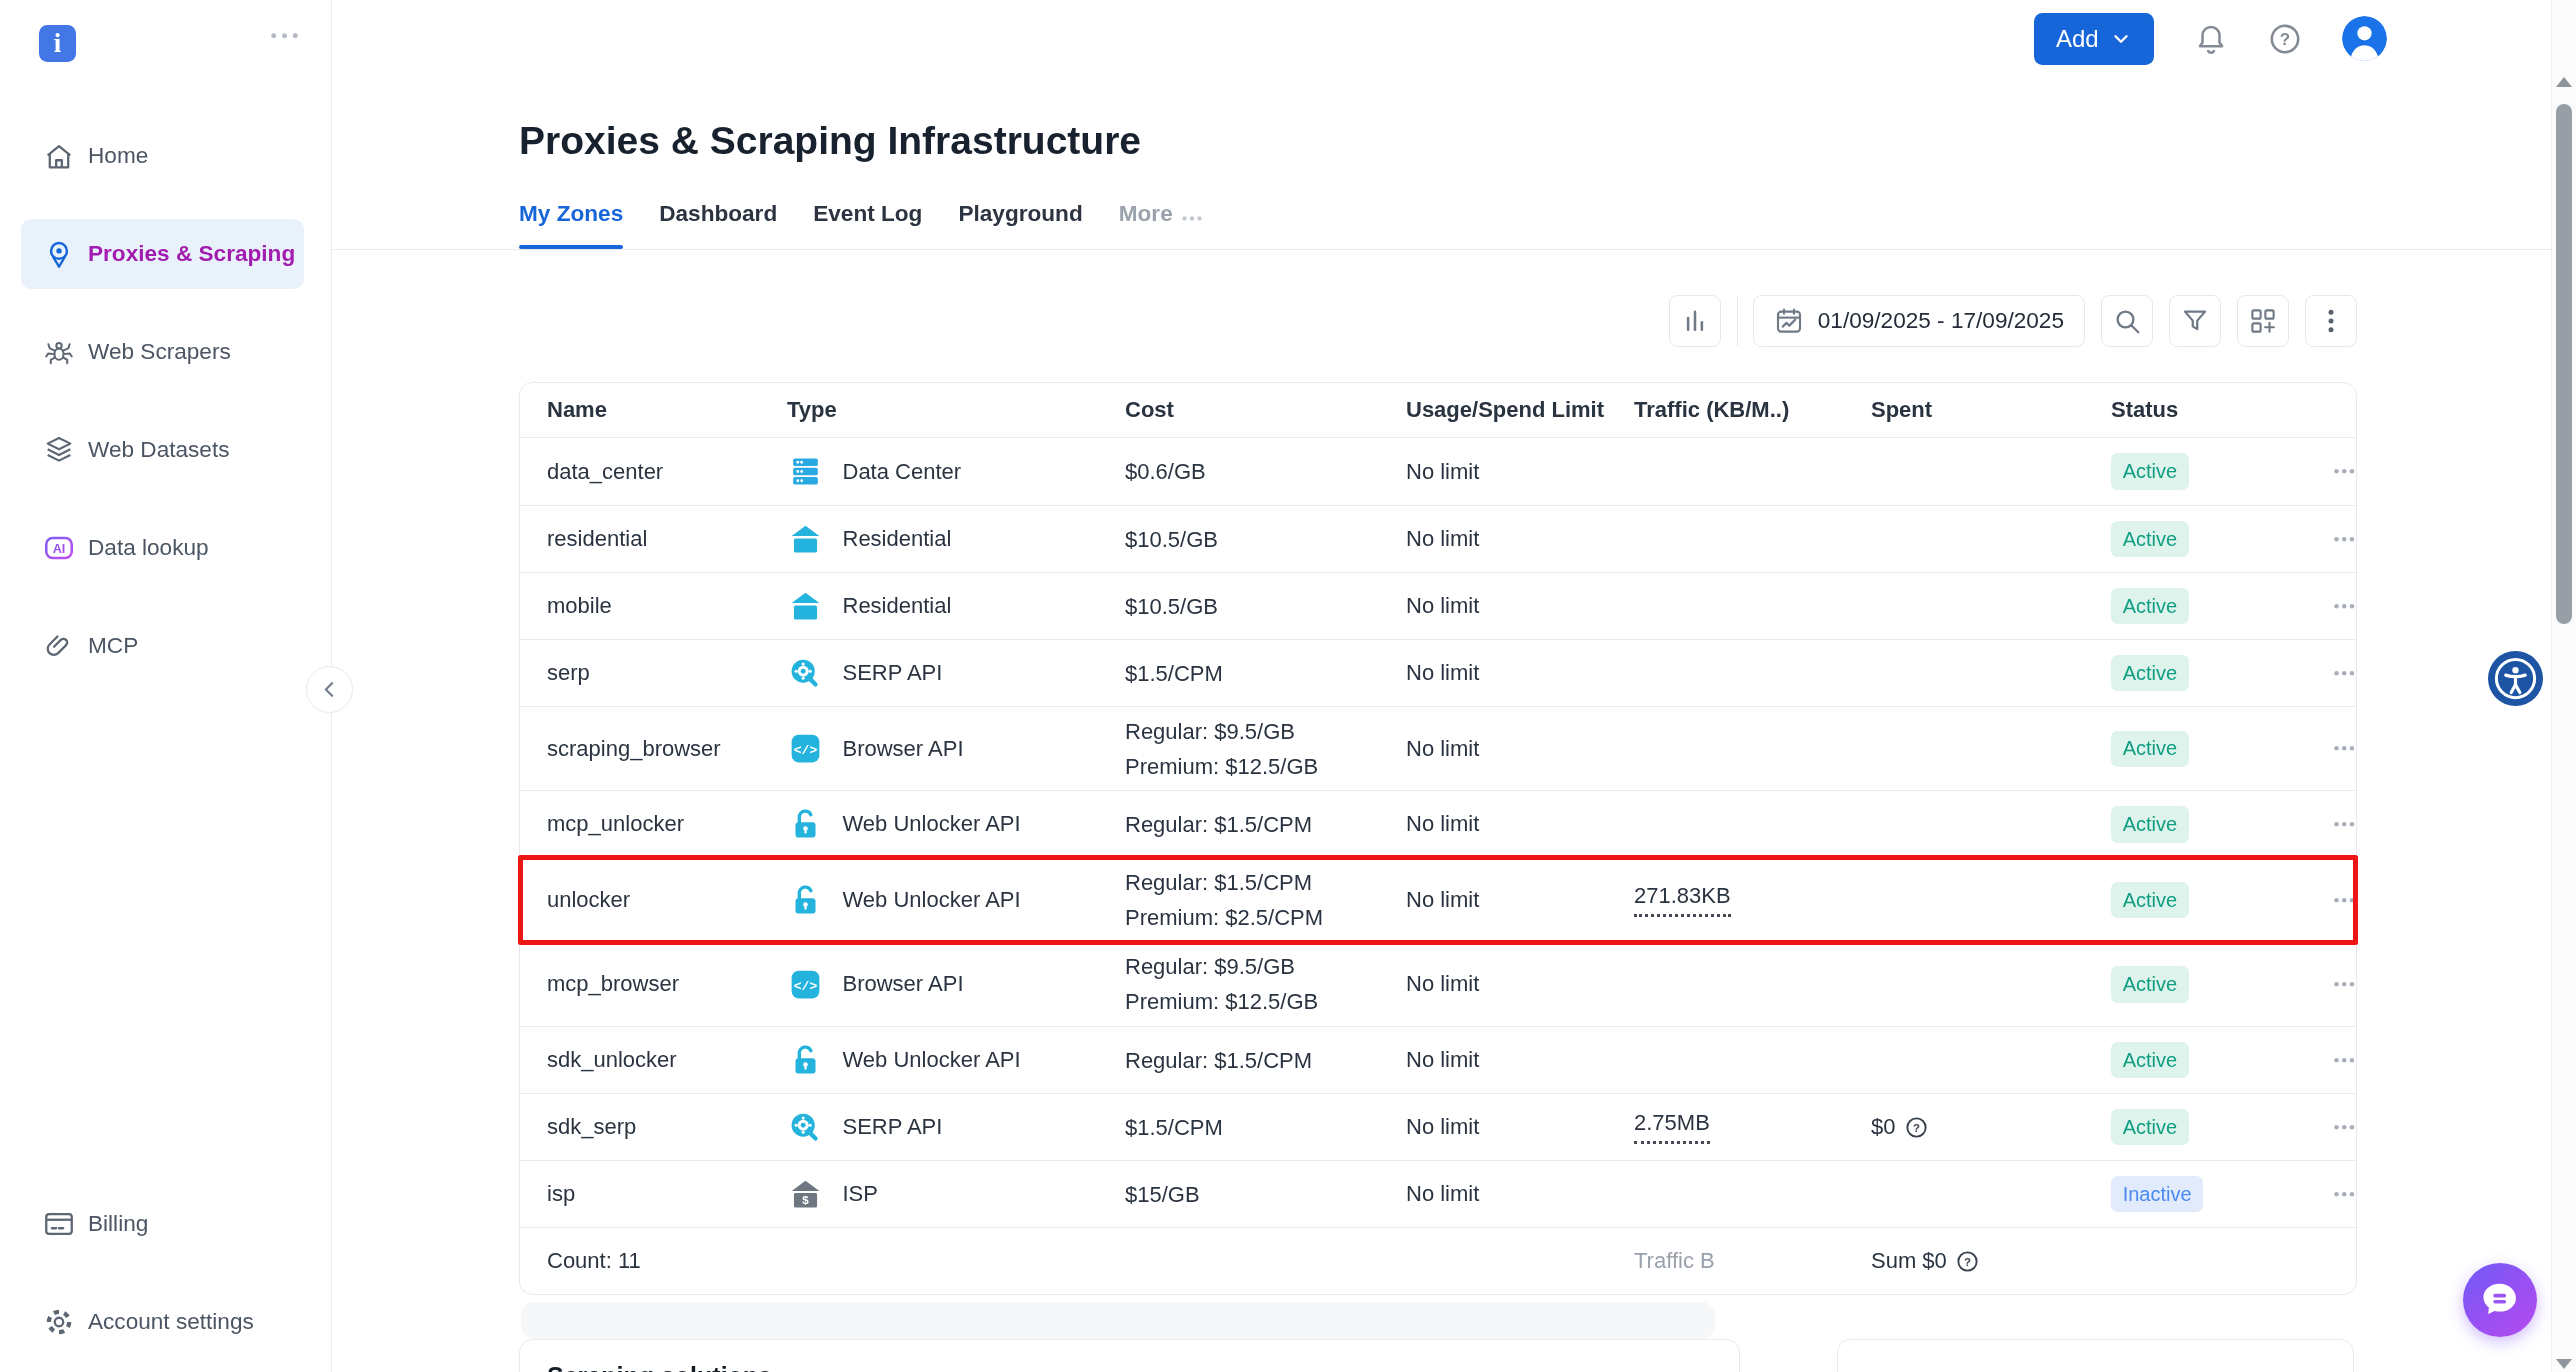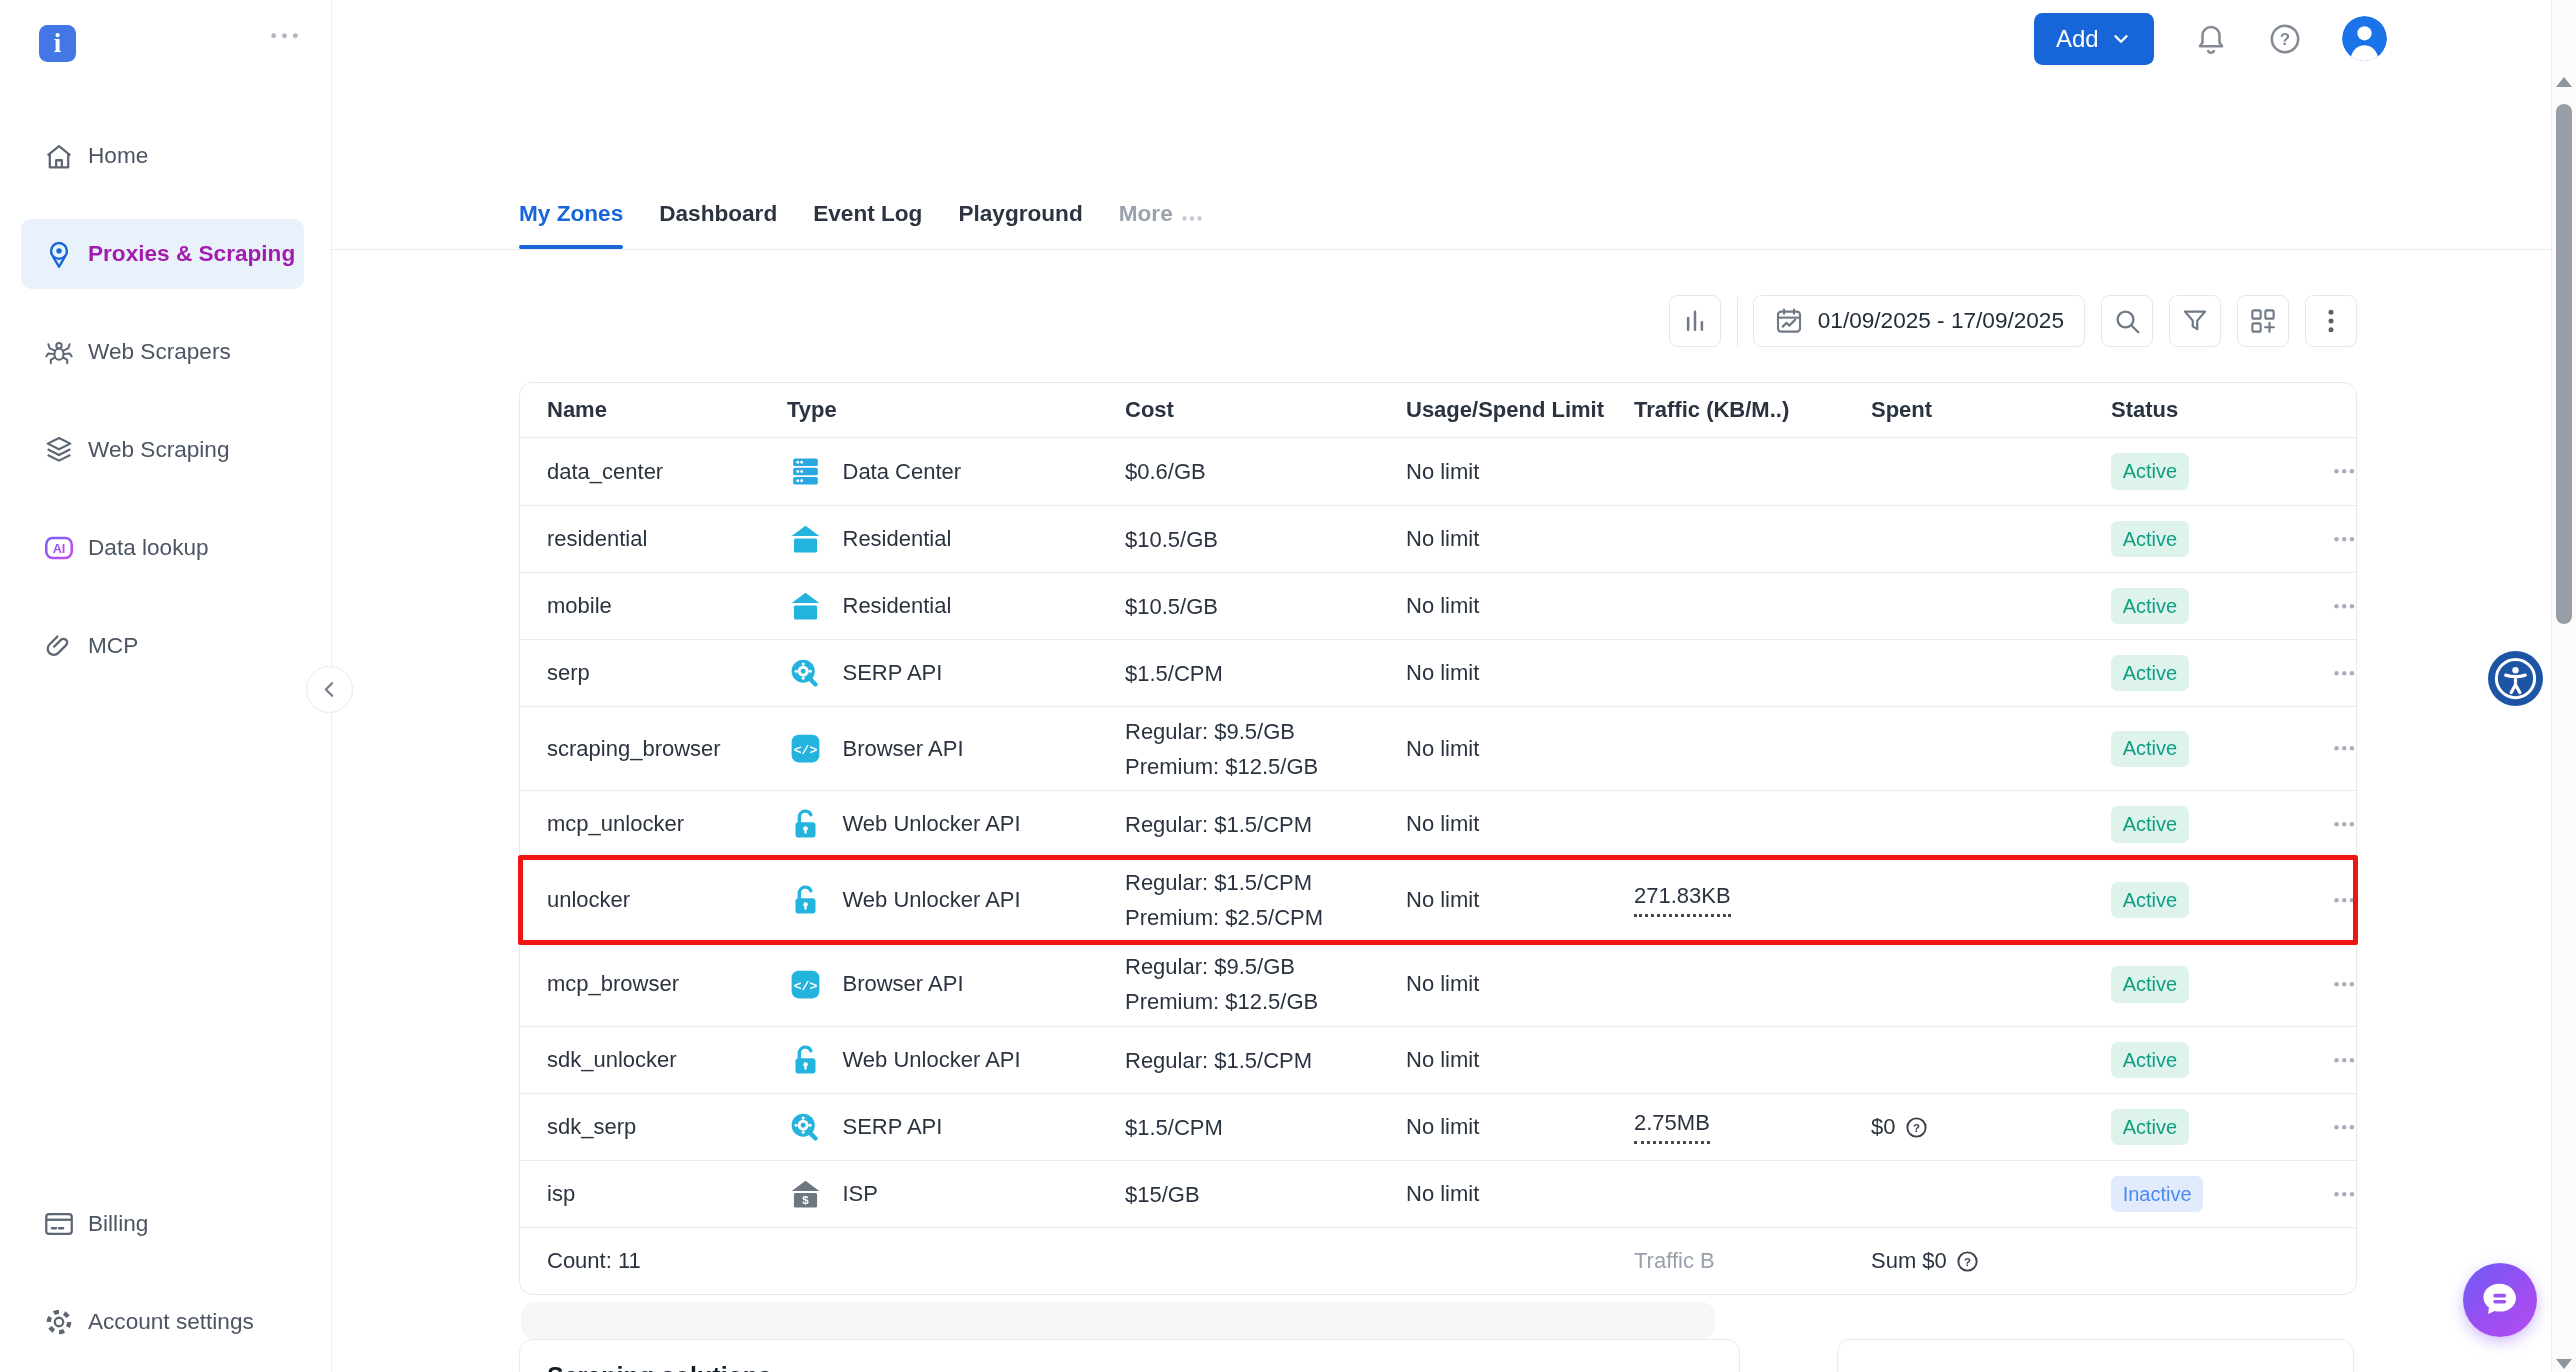--- a/index.html
+++ b/index.html
@@ -176,21 +176,21 @@
     <span class="s-label">Web Scrapers</span>
   </div>
         <div class="side-item">
     <span class="s-icon">
             <svg viewBox="0 0 24 24" fill="none" stroke="#5d6673" stroke-width="1.5" stroke-linejoin="round">
               <path d="M12 3.5l8 4-8 4-8-4z"></path>
               <path d="M4 11.5l8 4 8-4"></path>
               <path d="M4 15.5l8 4 8-4"></path>
             </svg>
           </span>
-    <span class="s-label">Web Scraping</span>
+    <span class="s-label">Web Datasets</span>
   </div>
         <div class="side-item">
     <span class="s-icon">
             <svg viewBox="0 0 24 24">
               <defs>
                 <linearGradient id="gai" x1="0" y1="0" x2="1" y2="1">
                   <stop offset="0" stop-color="#7b5cf5"></stop>
                   <stop offset="1" stop-color="#c24df0"></stop>
                 </linearGradient>
               </defs>
@@ -260,20 +260,21 @@
       </span>
       <span class="avatar">
         <svg viewBox="0 0 24 24">
             <circle cx="12" cy="12" r="12" fill="#1a73e8"></circle>
             <circle cx="12" cy="9.2" r="3.8" fill="#fff"></circle>
             <path d="M4.8 21.6c1.3-4.1 4-6 7.2-6s5.9 1.9 7.2 6a12 12 0 0 1-14.4 0z" fill="#fff"></path>
           </svg>
       </span>
     </div>
 
+    <h1 class="title">Proxies &amp; Scraping Infrastructure</h1>
     <div class="tabs" id="tabs">
         <button class="tab active">
     <span class="t-label">My Zones</span>
 
   </button>
         <button class="tab">
     <span class="t-label">Dashboard</span>
 
   </button>
         <button class="tab">

